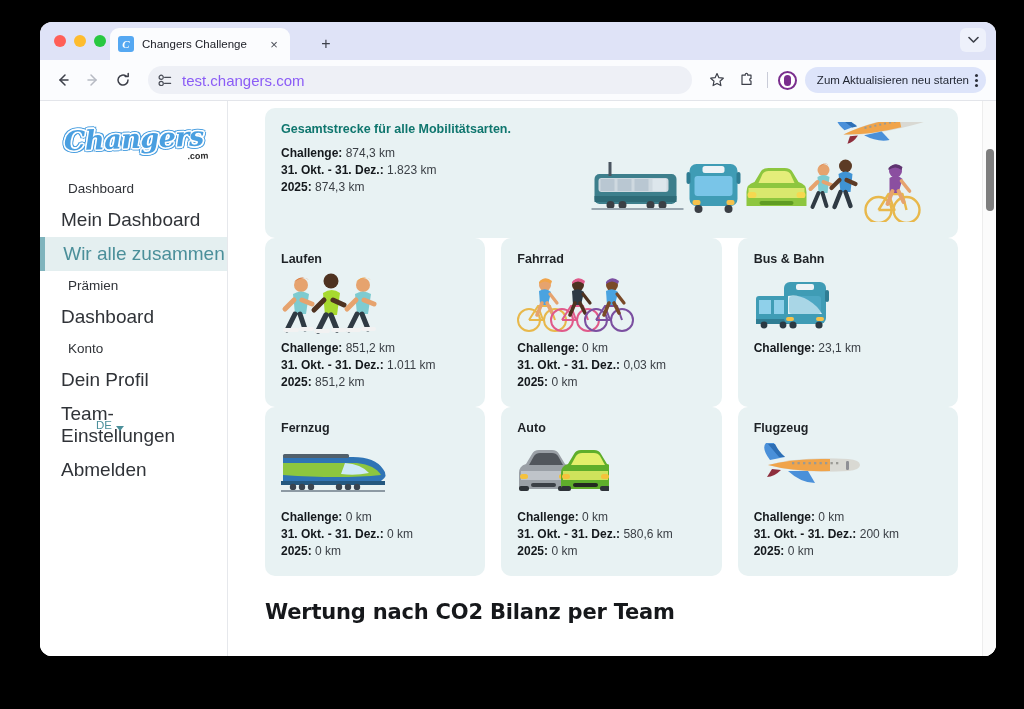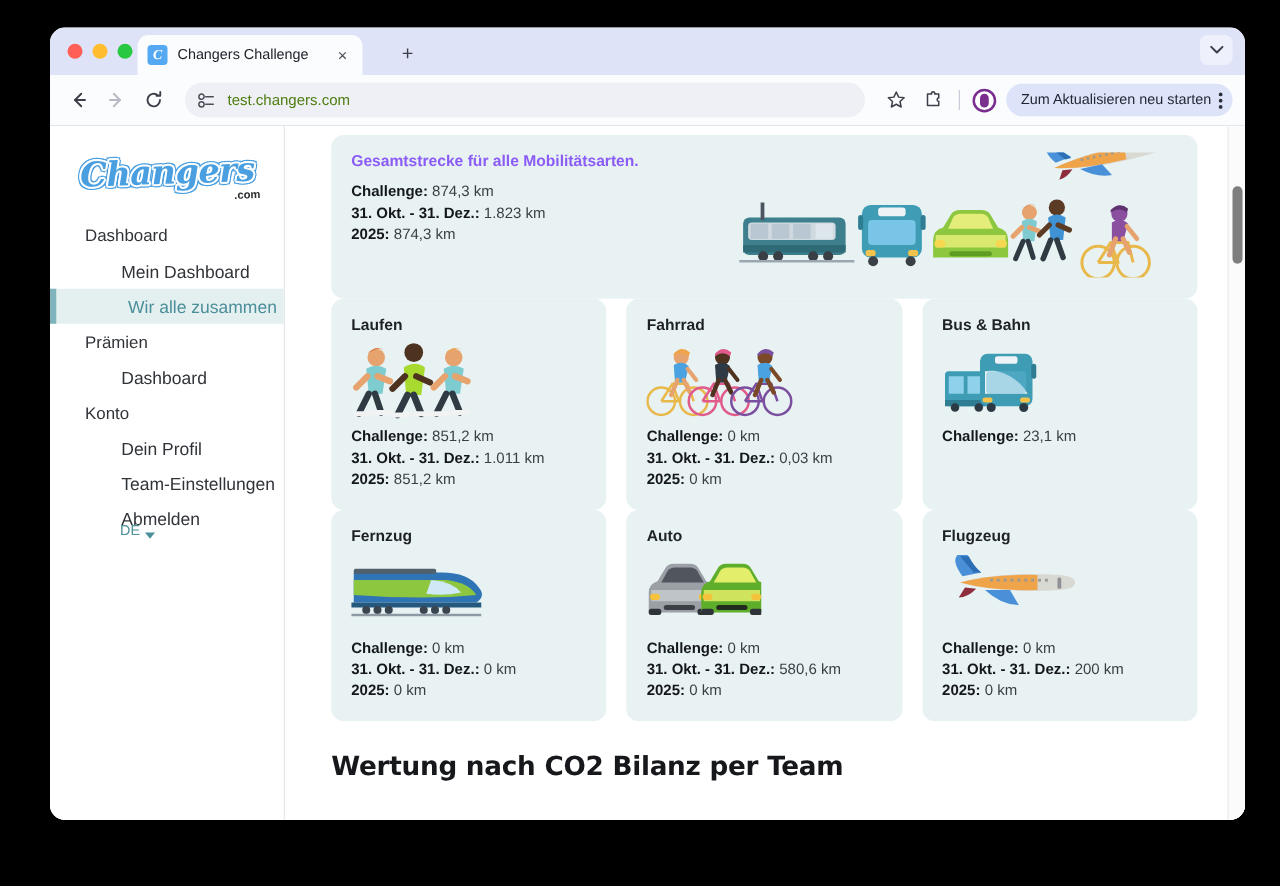--- a/index.html
+++ b/index.html
@@ -102,21 +102,21 @@
     flex: 1;
     height: 28px;
     margin-left: 8px; margin-right: 8px;
     background: #eef0f6;
     border-radius: 14px;
     display: flex; align-items: center;
     padding: 0 10px;
     gap: 9px;
   }
   .omnibox .url {
-    font-size: 12px; color: #4d7c0f;
+    font-size: 15px; color: #8b5cf6;
   }
   .tb-icon {
     width: 26px; height: 26px; flex: none;
     display: flex; align-items: center; justify-content: center;
     color: #3c3f49;
   }
   .tb-sep { width: 1px; height: 16px; background: #c9ccd8; margin: 0 3px; flex: none; }
   .profile-av {
     width: 19px; height: 19px; border-radius: 50%;
     border: 2px solid #7a2e8e;
@@ -175,22 +175,22 @@
   .logo-dotcom {
     position: absolute; right: -4px; bottom: -9px;
     font-size: 9px; font-style: normal; font-weight: bold;
     color: #2d2d2d; letter-spacing: 0px;
     text-shadow: none;
     font-family: "Liberation Sans", sans-serif;
   }
 
   .nav-group { font-size: 13.5px; color: #303338; padding: 7px 0 7px 28px; }
   .nav-item {
-    font-size: 14px; color: #303338;
-    padding: 6px 0 6px 57px;
+    font-size: 19px; color: #303338;
+    padding: 6px 0 6px 21px;
     position: relative;
   }
   .nav-item.active {
     background: #e4eff0;
     color: #4b8f9a;
     text-align: center;
   }
   .nav-item.active::before {
     content: "";
     position: absolute; left: 0; top: 0; bottom: 0;
@@ -226,21 +226,21 @@
 
   .hero {
     display: flex;
     padding: 14px 16px 12px 16px;
     min-height: 102px;
     position: relative;
     overflow: hidden;
   }
   .hero-text { flex: none; width: 300px; }
   .hero-title {
-    font-size: 12.5px; font-weight: bold; color: #8b5cf6;
+    font-size: 12.5px; font-weight: bold; color: #0f766e;
     margin-bottom: 9px;
   }
   .stat-line { font-size: 12px; color: #3a3f45; line-height: 1.42; }
   .stat-line b { color: #14181c; }
   .stat-val { color: #3a3f45; }
 
   .hero-art { flex: 1; position: relative; }
 
   
   .grid {

